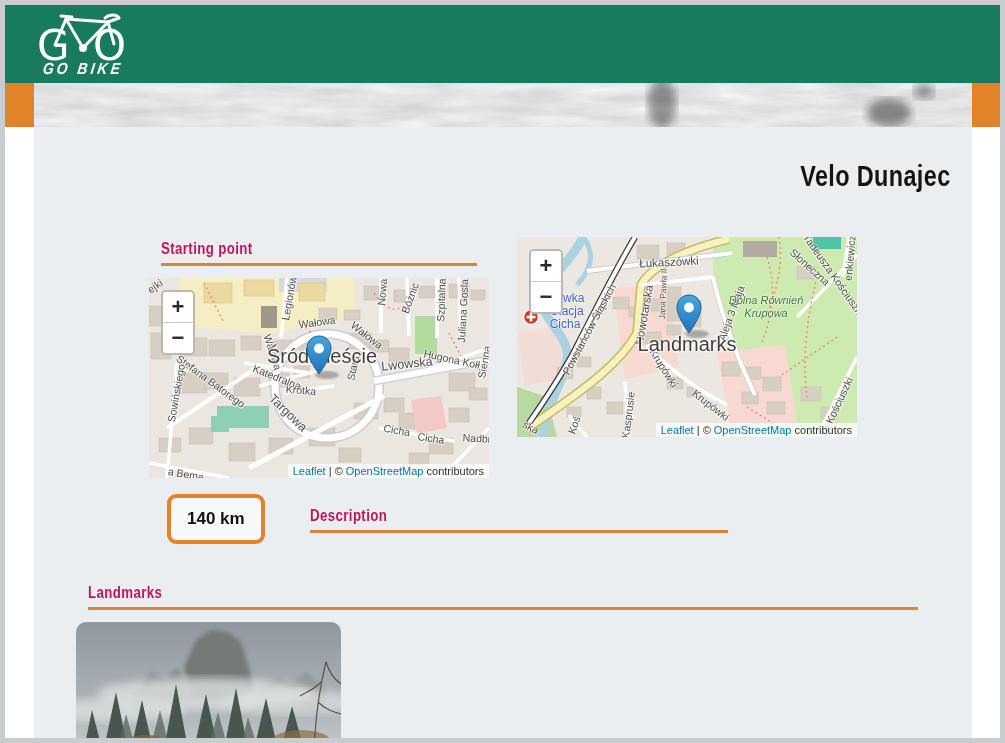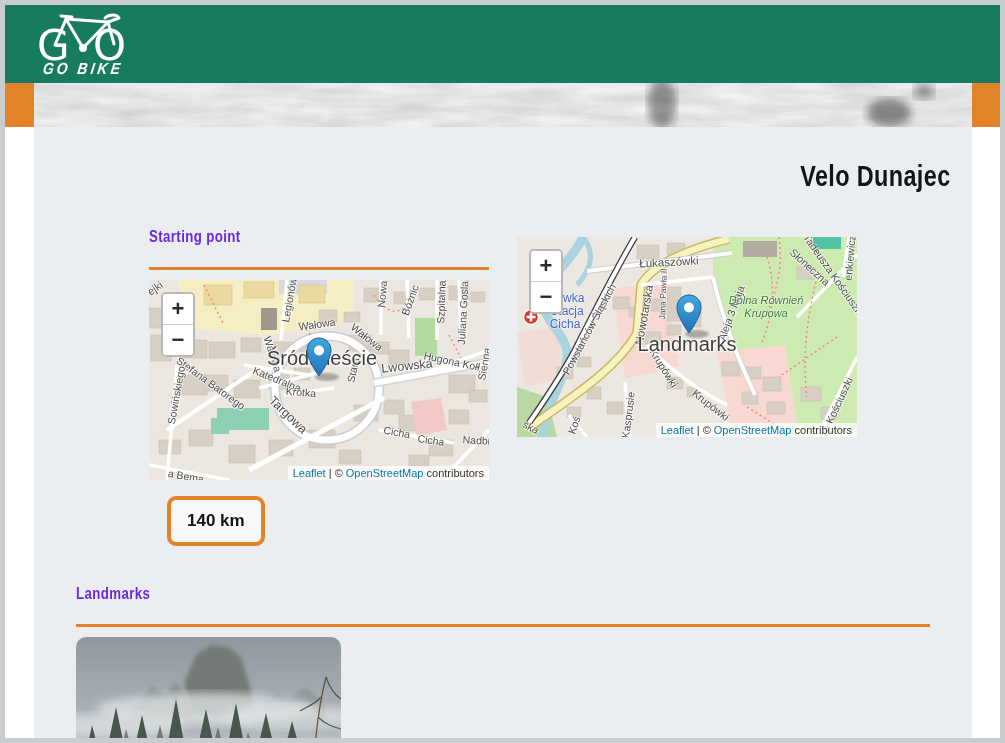--- a/index.html
+++ b/index.html
@@ -16,21 +16,21 @@
   .hero-side.r{width:28px;}
   .hero-tex{flex:1;position:relative;overflow:hidden;background:#d8d8d8;}
   
   .main{background:#ebeef0;margin:0 28px 0 29px;height:611px;box-sizing:border-box;overflow:hidden;}
   .cond{display:inline-block;transform:scaleX(.78);transform-origin:left center;white-space:nowrap;
         font-weight:700;letter-spacing:.5px;}
   .title{margin:32px 0 0;text-align:right;font-size:30px;font-weight:700;color:#141414;}
   .title .cond{transform-origin:center center;}
   .maps-row{display:flex;gap:28px;margin:34px 115px 0;}
   .map-col{width:340px;}
-  h2.sec{margin:0;font-size:17px;color:#6d28d9;border-bottom:3px solid #e2832a;padding-bottom:20px;}
+  h2.sec{margin:12px;font-size:17px;color:#be185d;border-bottom:3px solid #e2832a;padding-bottom:4px;}
   .map{position:relative;width:340px;height:200px;overflow:hidden;margin-top:10px;background:#ebe7e0;cursor:grab;}
   .map svg.base{position:absolute;left:0;top:0;}
   .st{position:absolute;font-size:10.5px;color:#4d4d4d;white-space:nowrap;z-index:4;
       text-shadow:0 0 2px #fff,0 0 2px #fff,1px 1px 1px #fff;}
   .st-lg{font-size:12.5px;}
   .st-sm{font-size:8.5px;}
   .place{position:absolute;font-size:20px;color:#3f3f3f;white-space:nowrap;z-index:5;
          text-shadow:0 0 3px #fff,0 0 3px #fff,1px 1px 2px #fff;}
   .park-label{position:absolute;z-index:4;color:#3a7a3c;font-style:italic;font-size:11px;text-align:right;
               text-shadow:0 0 2px #fff,0 0 2px #fff;line-height:13px;}
@@ -347,20 +347,21 @@
             <div class="zbtn">−</div>
           </div>
           <div class="attr"><a>Leaflet</a><span> | © </span><a>OpenStreetMap</a><span> contributors</span></div>
         </div>
       </div>
     </div>
 
     <div class="detail-row">
       <div class="badge">140 km</div>
       <div class="desc">
+        <h2 class="sec"><span class="cond">Description</span></h2>
       </div>
     </div>
 
     <div class="landmarks">
       <h2 class="sec"><span class="cond">Landmarks</span></h2>
       <div class="photo">
         <svg width="265" height="127" viewBox="0 0 265 127">
           <defs>
             <linearGradient id="sky" x1="0" y1="0" x2="0" y2="1">
               <stop offset="0" stop-color="#8e979e"></stop>

